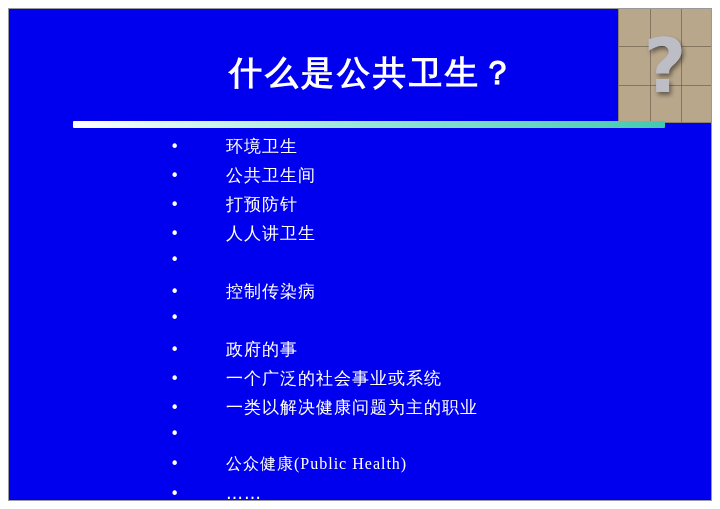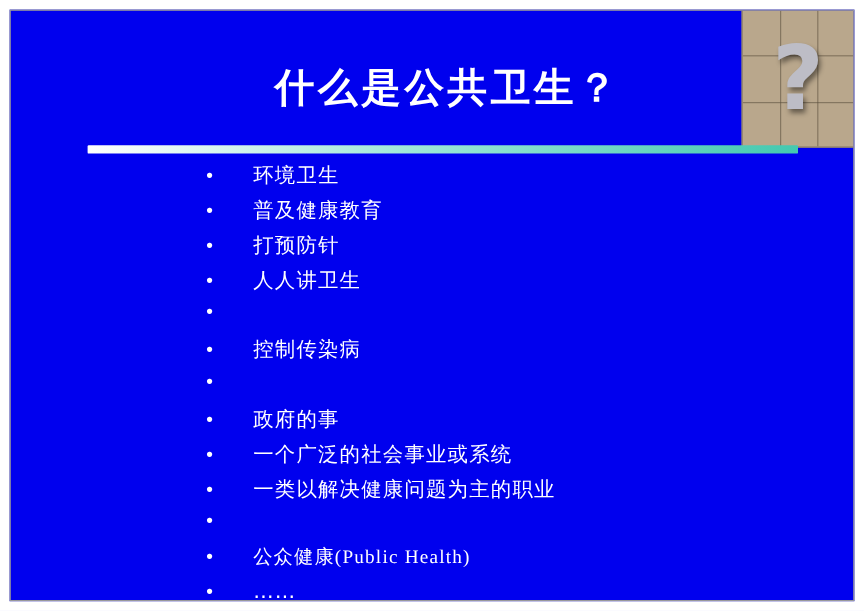--- a/index.html
+++ b/index.html
@@ -112,21 +112,21 @@
     font-family: "DejaVu Sans", sans-serif;
     font-size: 15px;
     padding-right: 0px;
     margin-left: 130px;
   }
   .bullet-text {
     color: #ffffff;
     font-family: "DejaVu Sans", sans-serif;
     font-size: 17px;
     letter-spacing: 1px;
-    margin-left: 32px;
+    margin-left: 47px;
     white-space: nowrap;
   }
   .bullet-text.mono-mix {
     font-family: Liberation Serif, serif;
     font-size: 16px;
   }
 </style>
 </head>
 <body>
 
@@ -151,21 +151,21 @@
 
     <div class="bullets">
 
       <div class="bullet-row">
         <span class="bullet-mark">•</span>
         <span class="bullet-text">环境卫生</span>
       </div>
 
       <div class="bullet-row">
         <span class="bullet-mark">•</span>
-        <span class="bullet-text">普及健康教育</span>
+        <span class="bullet-text">公共卫生间</span>
       </div>
 
       <div class="bullet-row">
         <span class="bullet-mark">•</span>
         <span class="bullet-text">打预防针</span>
       </div>
 
       <div class="bullet-row">
         <span class="bullet-mark">•</span>
         <span class="bullet-text">人人讲卫生</span>

